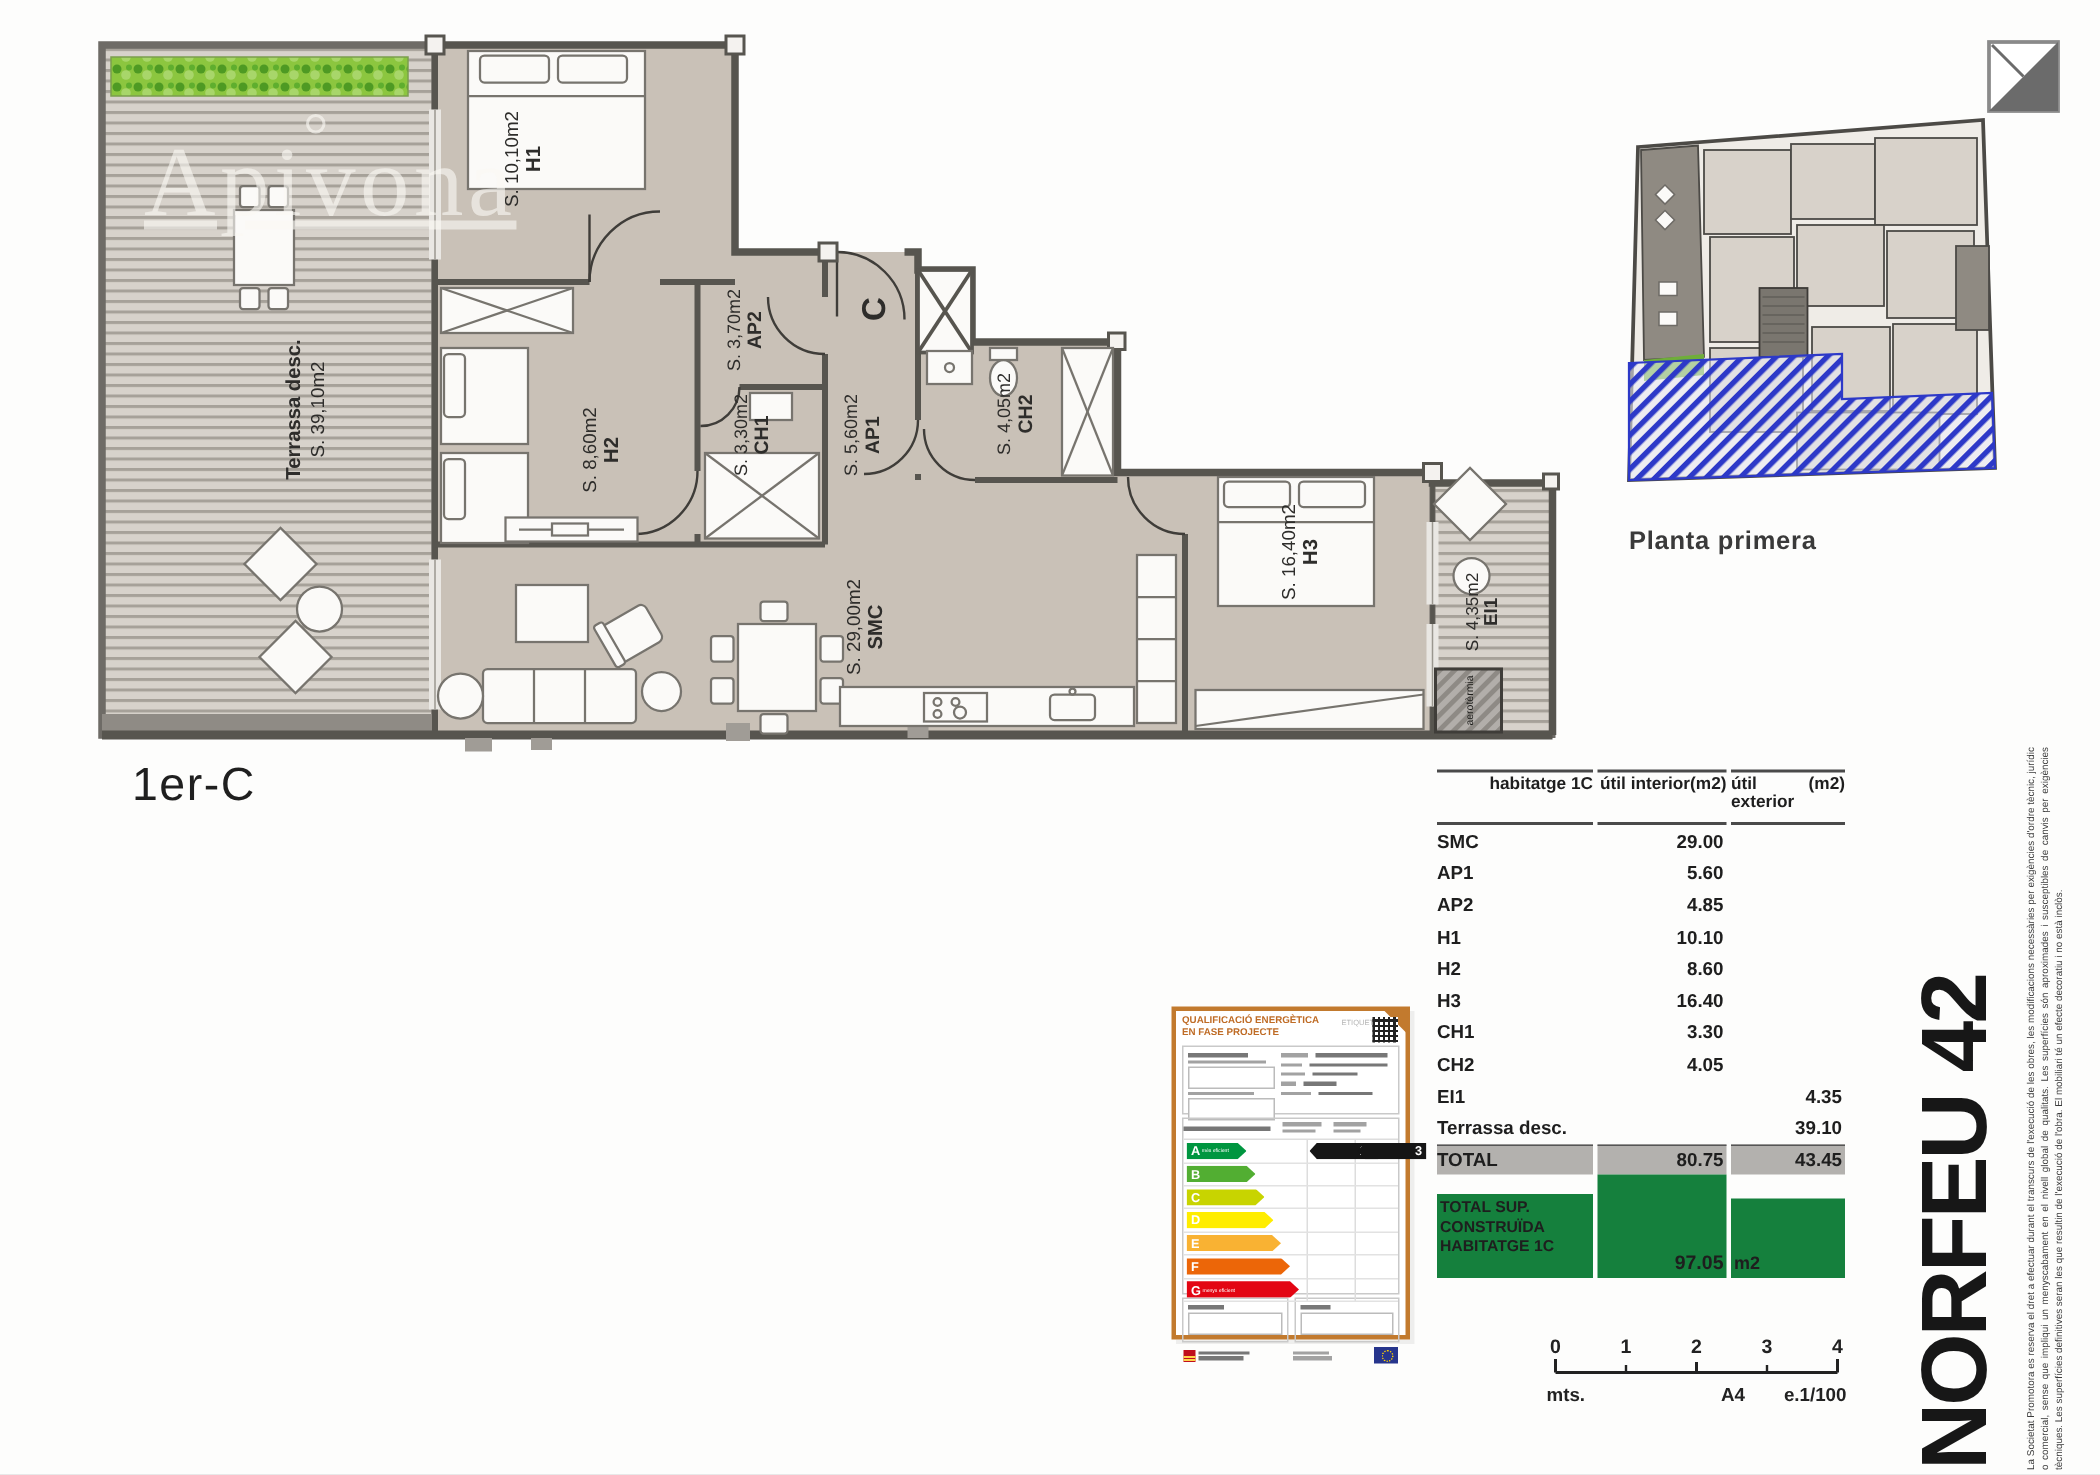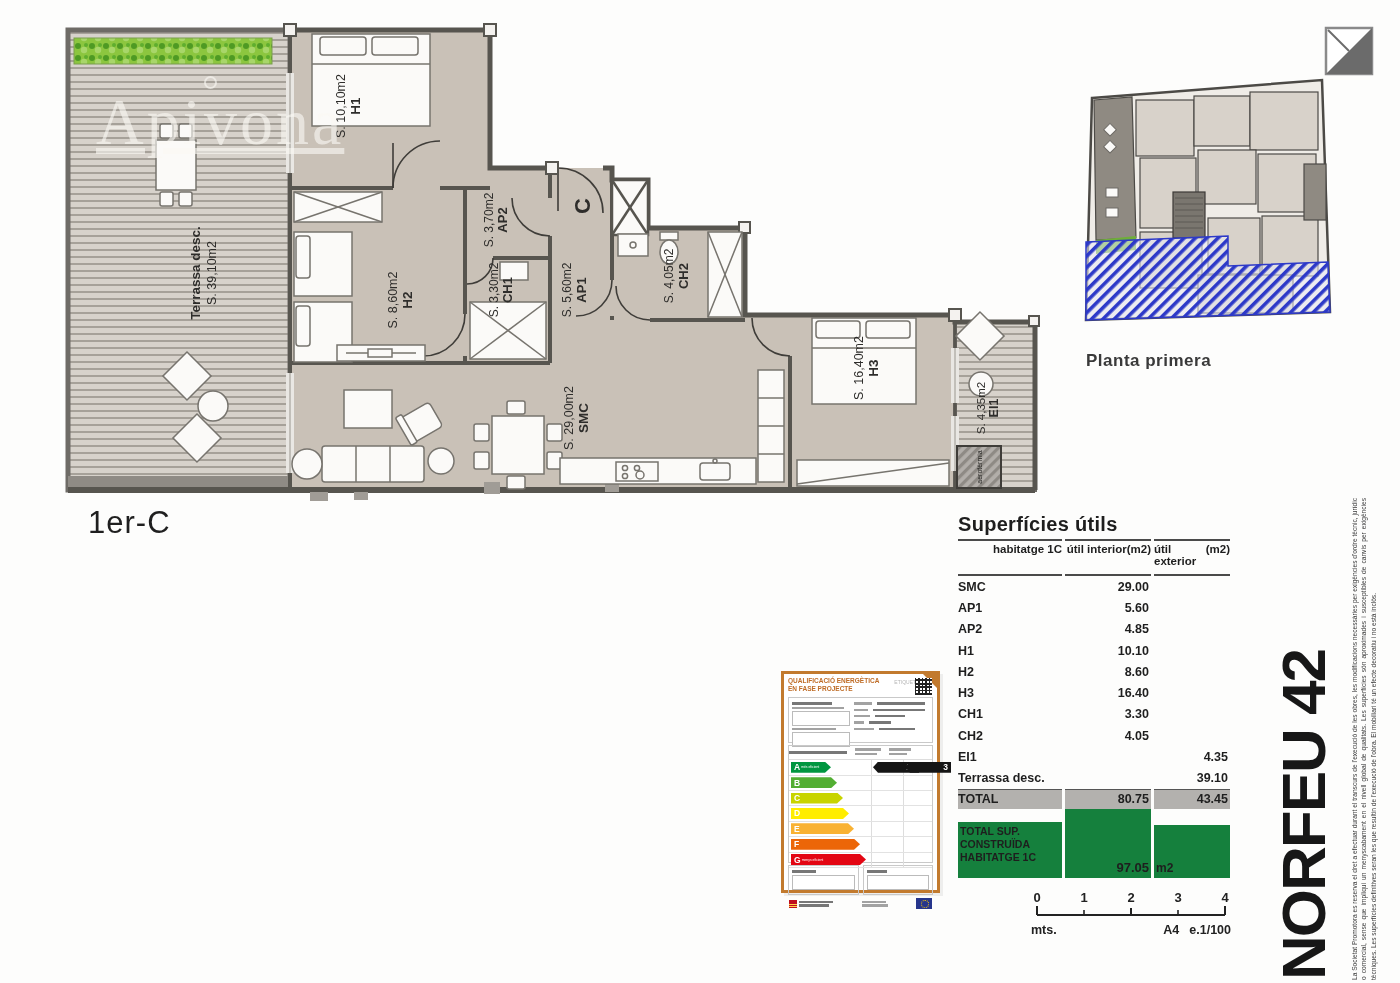--- a/index.html
+++ b/index.html
@@ -36,21 +36,21 @@
   .built .c{background:#15803d;height:50px;font-weight:700;}
   .built .c1{font-size:10.5px;line-height:1.25;padding:3px 2px;}
   .built .c2{display:flex;align-items:flex-end;justify-content:flex-end;font-size:13px;padding:16px 2px 3px 0;}
   .built .c3{display:flex;align-items:flex-end;font-size:12px;padding:0 0 3px 2px;}
 
   
   .scalebar{left:1031px;top:890px;width:200px;font-size:13px;font-weight:700;color:#222;}
   .sb-nums{display:flex;justify-content:space-between;padding:0 0 1px 0;}
   .sb-nums span{width:12px;text-align:center;}
   .sb-foot{display:flex;justify-content:space-between;margin-top:2px;font-size:12.5px;}
-  .sb-foot .right span{margin-left:10px;text-align:center;}
+  .sb-foot .right span{margin-left:26px;text-align:center;}
 
   
   .vtext{writing-mode:vertical-rl;transform:rotate(180deg);}
   .norfeu{left:1268px;top:608px;height:372px;width:84px;font-size:62px;font-weight:700;
           letter-spacing:-2px;color:#171717;text-align:left;}
   .disclaimer{left:1350px;top:498px;height:482px;width:48px;font-size:6.6px;line-height:1.42;
               color:#3a3a3a;text-align:justify;}
 
   
   .ecard{left:781px;top:671px;width:159px;height:222px;background:#fff;border:3px solid #c27a2e;
@@ -401,21 +401,20 @@
   </svg>
   <div class="abs keyplan-label">Planta primera</div>
 
   <svg class="abs" style="left:1323px;top:25px;" width="52" height="52" viewBox="0 0 52 52">
     <rect x="3" y="3" width="46" height="46" fill="#ffffff" stroke="#8a8a8a" stroke-width="2.5"></rect>
     <polygon points="49,3 49,49 3,49" fill="#6b6b6b"></polygon>
     <line x1="5" y1="5" x2="26" y2="26" stroke="#6b6b6b" stroke-width="2"></line>
   </svg>
 
   <div class="abs surfaces">
-    <div class="s-title">Superfícies útils</div>
     <div class="srow shead">
       <div class="c c1">
           <span>habitatge 1C</span>
         </div>
       <div class="c c2">
           <span>útil interior</span>
           <span>(m2)</span>
         </div>
       <div class="c c3">
           <span>útil exterior</span>

